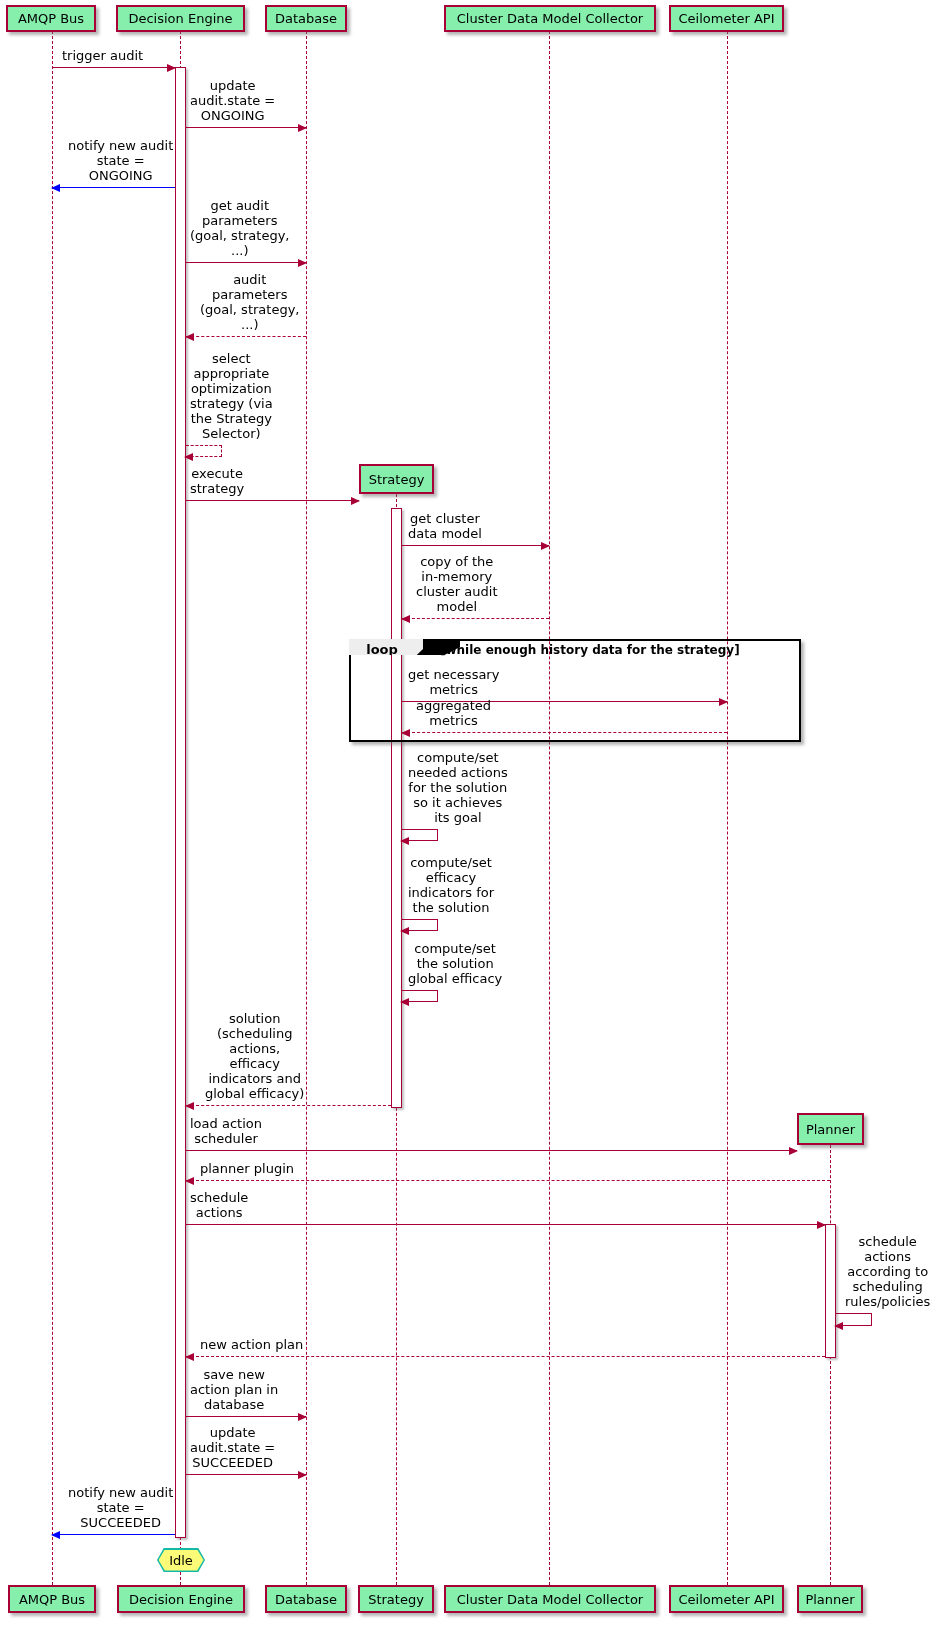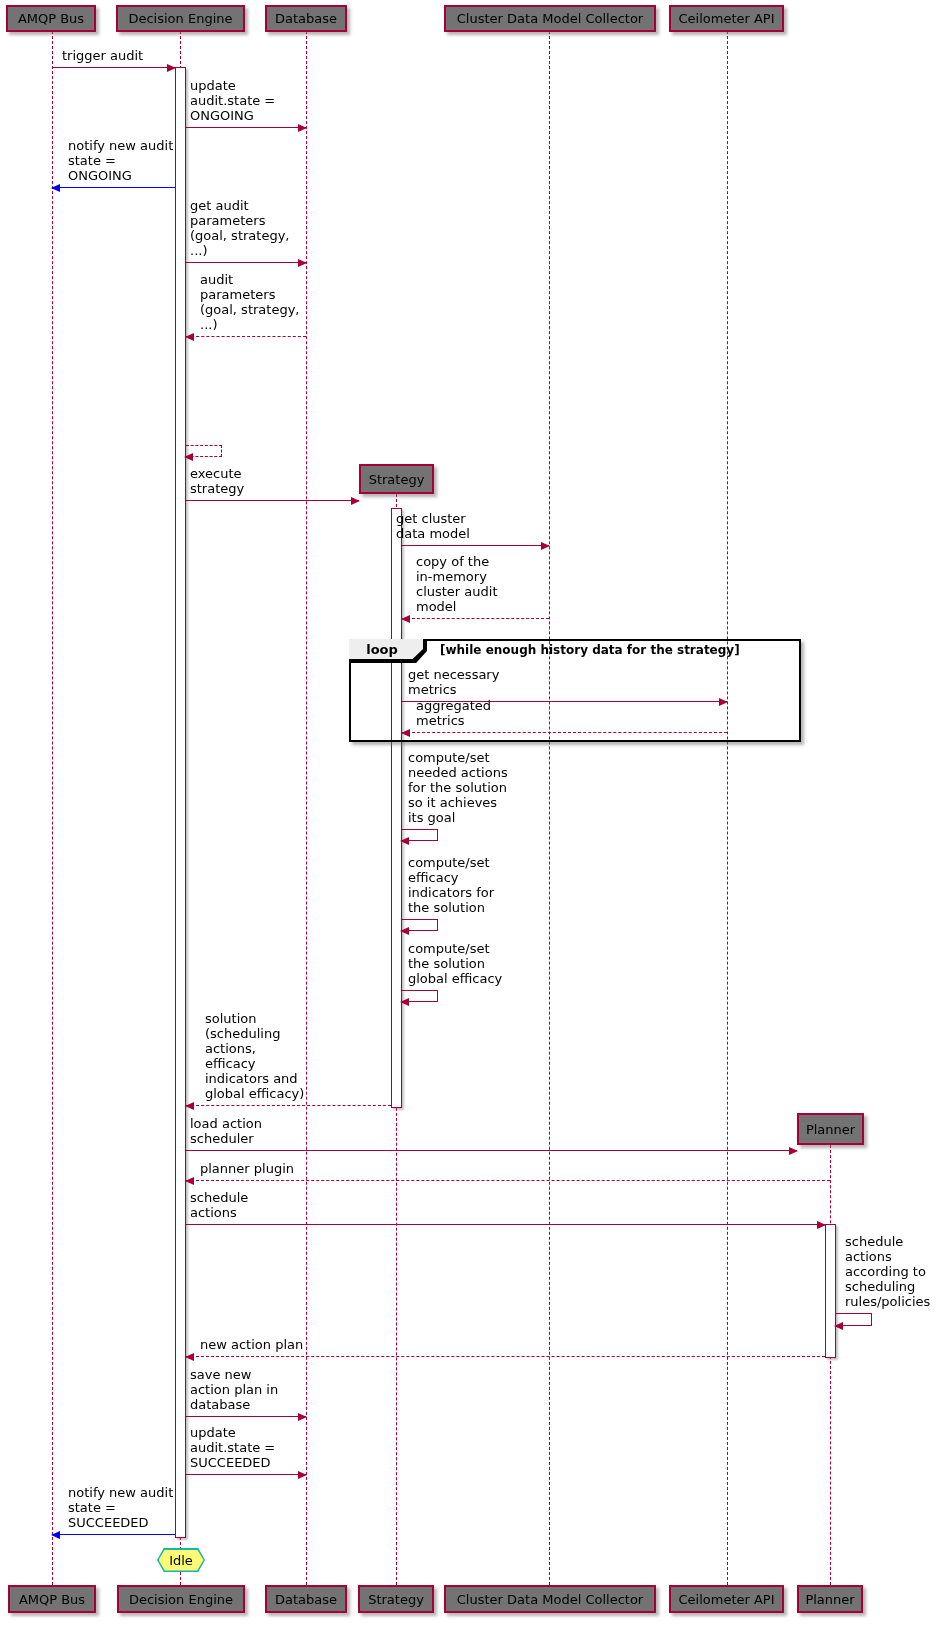--- a/index.html
+++ b/index.html
@@ -4,43 +4,43 @@
 <style>
   html,body{margin:0;padding:0;background:#fff;}
   #canvas{position:relative;width:938px;height:1626px;background:#fff;overflow:hidden;
           font-family:"DejaVu Sans","Liberation Sans",sans-serif;color:#000;}
   
   .ll{position:absolute;width:0;border-left:1px dashed #A80036;}
   
   .act{position:absolute;width:9px;background:#fff;border:1px solid #A80036;
        box-shadow:2px 2px 2px rgba(120,120,120,.45);}
   
-  .p{position:absolute;background:#737373;border:2px solid #A80036;box-sizing:border-box;
+  .p{position:absolute;background:#86efac;border:2px solid #A80036;box-sizing:border-box;
      box-shadow:3px 3px 3px rgba(110,110,110,.5);display:flex;align-items:center;
      justify-content:center;font-size:13px;white-space:nowrap;}
   
-  .t{position:absolute;font-size:13px;line-height:15px;white-space:pre-line;}
+  .t{position:absolute;font-size:13px;line-height:15px;white-space:pre-line;text-align:center;}
   
   .arr{position:absolute;height:0;border-top:1px solid #A80036;}
   .arr.dash{border-top-style:dashed;}
   .arr.blue{border-top-color:#0000FF;}
   .arr.right::after{content:"";position:absolute;right:-1px;top:-4.5px;width:0;height:0;
      border-top:4px solid transparent;border-bottom:4px solid transparent;border-left:9px solid #A80036;}
   .arr.left::before{content:"";position:absolute;left:-1px;top:-4.5px;width:0;height:0;
      border-top:4px solid transparent;border-bottom:4px solid transparent;border-right:9px solid #A80036;}
   .arr.blue.left::before{border-right-color:#0000FF;}
   
   .self{position:absolute;border:1px solid #A80036;border-left:none;box-sizing:border-box;}
   .self.dash{border-style:dashed;border-left:none;}
   .self::after{content:"";position:absolute;left:-2px;bottom:-5px;width:0;height:0;
      border-top:4px solid transparent;border-bottom:4px solid transparent;border-right:9px solid #A80036;}
   
   .frame{position:absolute;border:2px solid #000;box-shadow:3px 3px 3px rgba(110,110,110,.5);}
-  .fh-outer{position:absolute;left:-2px;top:-2px;width:78px;height:24px;background:#000;
-     clip-path:polygon(0 0,100% 0,100% 50%,86% 100%,0 100%);}
+  .fh-outer{position:absolute;left:-2px;top:-2px;width:78px;height:16px;background:#000;
+     clip-path:polygon(0 0,100% 0,100% 50%,86% 100%,0 100%);padding-left:33px;}
   .fh-inner{position:absolute;left:0;top:0;width:74px;height:20px;background:#EEEEEE;
      clip-path:polygon(0 0,100% 0,100% 50%,86% 100%,0 100%);display:flex;align-items:center;
      justify-content:center;font-size:13px;font-weight:bold;padding-right:8px;box-sizing:border-box;}
   .cond{position:absolute;font-size:12px;font-weight:bold;white-space:nowrap;}
   
   .hexo{position:absolute;background:#14b8a6;
      clip-path:polygon(14% 0,86% 0,100% 50%,86% 100%,14% 100%,0 50%);}
   .hexi{position:absolute;left:1.5px;top:1.5px;background:#FBFB77;
      clip-path:polygon(14% 0,86% 0,100% 50%,86% 100%,14% 100%,0 50%);
      display:flex;align-items:center;justify-content:center;font-size:13px;}
@@ -101,23 +101,29 @@
 state =
 ONGOING</div>
   <div class="t" style="left:190px;top:198px">get audit
 parameters
 (goal, strategy,
 ...)</div>
   <div class="t" style="left:200px;top:272px">audit
 parameters
 (goal, strategy,
 ...)</div>
+  <div class="t" style="left:190px;top:351px">select
+appropriate
+optimization
+strategy (via
+the Strategy
+Selector)</div>
   <div class="t" style="left:190px;top:466px">execute
 strategy</div>
-  <div class="t" style="left:396px;top:511px">get cluster
+  <div class="t" style="left:408px;top:511px">get cluster
 data model</div>
   <div class="t" style="left:416px;top:554px">copy of the
 in-memory
 cluster audit
 model</div>
   <div class="t" style="left:408px;top:667px">get necessary
 metrics</div>
   <div class="t" style="left:416px;top:698px">aggregated
 metrics</div>
   <div class="t" style="left:408px;top:750px">compute/set

